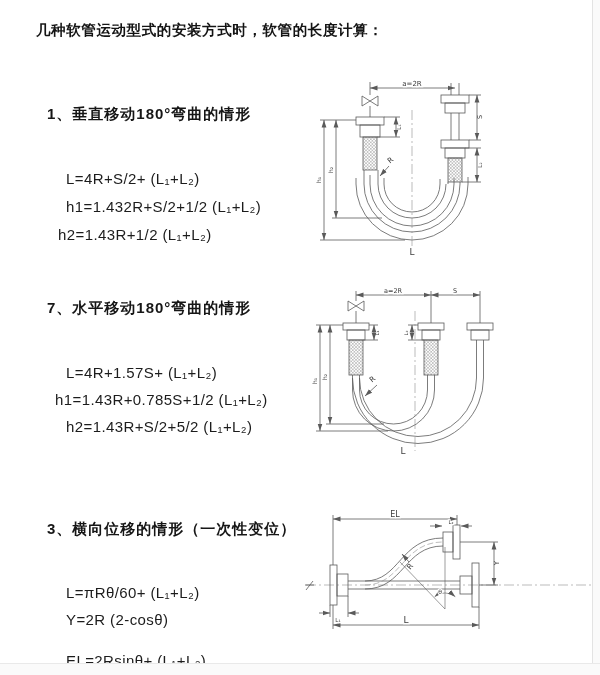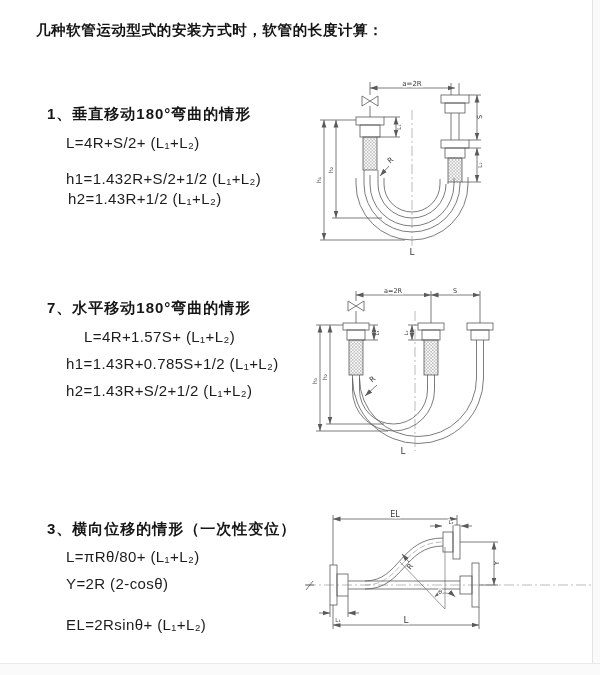--- a/index.html
+++ b/index.html
@@ -3,44 +3,44 @@
 <meta charset="utf-8">
 <style>
   html,body{margin:0;padding:0;}
   body{
     width:600px;height:675px;position:relative;background:#ffffff;overflow:hidden;
     font-family:"Liberation Sans","DejaVu Sans",sans-serif;
   }
   .abs{position:absolute;white-space:nowrap;}
   .title{font-size:14.5px;font-weight:bold;color:#141414;letter-spacing:0.6px;}
   .heading{font-size:15px;font-weight:bold;color:#161616;letter-spacing:1px;}
-  .formula{font-size:15px;font-weight:normal;color:#1c1c1c;letter-spacing:0.4px;}
+  .formula{font-size:15px;font-weight:normal;color:#1c1c1c;letter-spacing:0.4px;margin-top:36px;}
   svg{position:absolute;overflow:visible;}
   svg text{font-family:"DejaVu Sans","Liberation Sans",sans-serif;fill:#3c3c3c;stroke:none;}
   .halo{paint-order:stroke;stroke:#ffffff;stroke-width:2.4px;}
   .edge-right{position:absolute;left:592px;top:0;width:8px;height:675px;background:#fafafa;border-left:1px solid #e3e3e3;}
   .edge-bottom{position:absolute;left:0;top:663px;width:600px;height:12px;background:#fafafa;border-top:1px solid #e9e9e9;}
 </style>
 </head>
 <body>
 
 <div class="abs title" style="left:36px;top:21px">几种软管运动型式的安装方式时，软管的长度计算：</div>
 
 <div class="abs heading" style="left:47px;top:105px">1、垂直移动180°弯曲的情形</div>
 <div class="abs formula" style="left:66px;top:134px">L=4R+S/2+ (L₁+L₂)</div>
-<div class="abs formula" style="left:66px;top:170px">h1=1.432R+S/2+1/2 (L₁+L₂)</div>
-<div class="abs formula" style="left:68px;top:190px">h2=1.43R+1/2 (L₁+L₂)</div>
+<div class="abs formula" style="left:66px;top:162px">h1=1.432R+S/2+1/2 (L₁+L₂)</div>
+<div class="abs formula" style="left:58px;top:190px">h2=1.43R+1/2 (L₁+L₂)</div>
 
 <div class="abs heading" style="left:47px;top:299px">7、水平移动180°弯曲的情形</div>
-<div class="abs formula" style="left:84px;top:328px">L=4R+1.57S+ (L₁+L₂)</div>
-<div class="abs formula" style="left:66px;top:355px">h1=1.43R+0.785S+1/2 (L₁+L₂)</div>
-<div class="abs formula" style="left:66px;top:382px">h2=1.43R+S/2+1/2 (L₁+L₂)</div>
+<div class="abs formula" style="left:66px;top:328px">L=4R+1.57S+ (L₁+L₂)</div>
+<div class="abs formula" style="left:55px;top:355px">h1=1.43R+0.785S+1/2 (L₁+L₂)</div>
+<div class="abs formula" style="left:66px;top:382px">h2=1.43R+S/2+5/2 (L₁+L₂)</div>
 
 <div class="abs heading" style="left:47px;top:520px">3、横向位移的情形（一次性变位）</div>
-<div class="abs formula" style="left:66px;top:548px">L=πRθ/80+ (L₁+L₂)</div>
+<div class="abs formula" style="left:66px;top:548px">L=πRθ/60+ (L₁+L₂)</div>
 <div class="abs formula" style="left:66px;top:575px">Y=2R (2-cosθ)</div>
 <div class="abs formula" style="left:66px;top:616px">EL=2Rsinθ+ (L₁+L₂)</div>
 
 <svg style="left:310px;top:72px" width="280" height="185" viewBox="0 0 280 185">
   <defs>
     <marker id="ar1" markerUnits="userSpaceOnUse" markerWidth="8" markerHeight="6" refX="7.5" refY="3" orient="auto-start-reverse">
       <path d="M0,0.6 L7.5,3 L0,5.4 Z" fill="#5a5a5a"></path>
     </marker>
     <pattern id="br1" patternUnits="userSpaceOnUse" width="3.2" height="3.2">
       <path d="M0,3.2 L3.2,0 M0,0 L3.2,3.2" stroke="#8d8d8d" stroke-width="0.45"></path>

